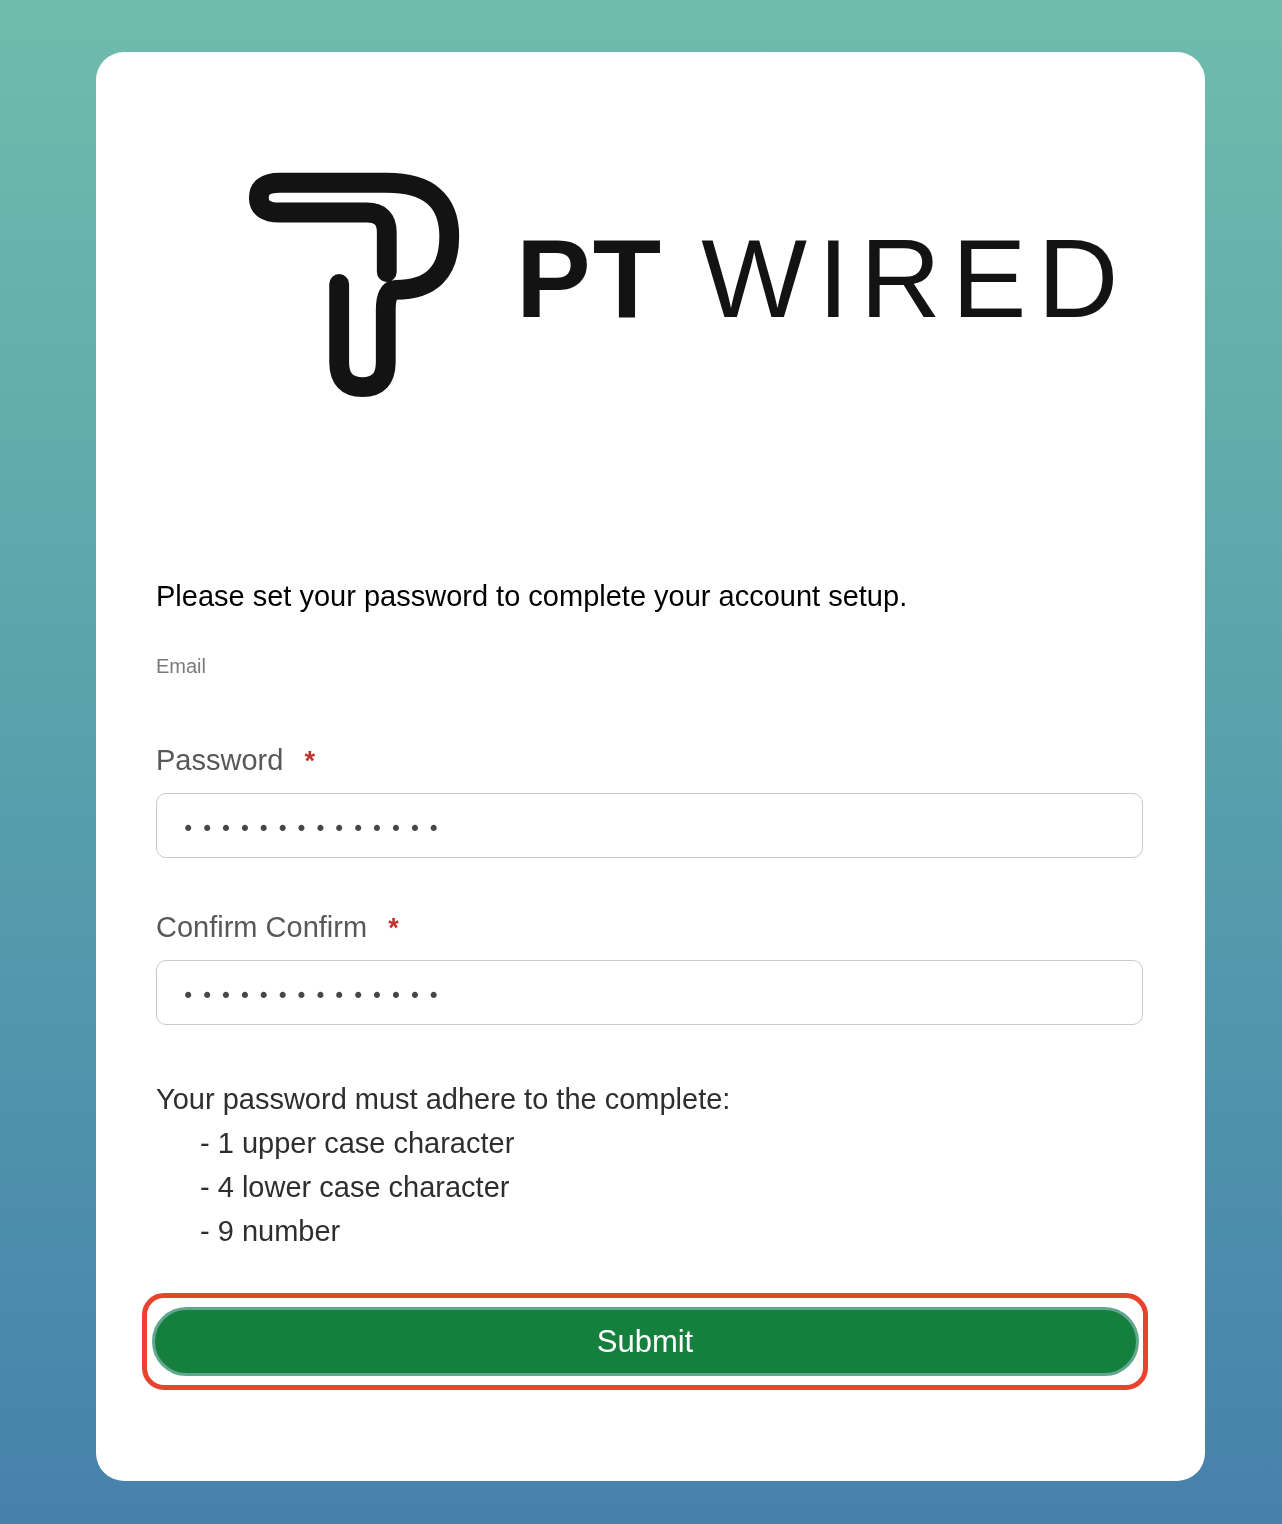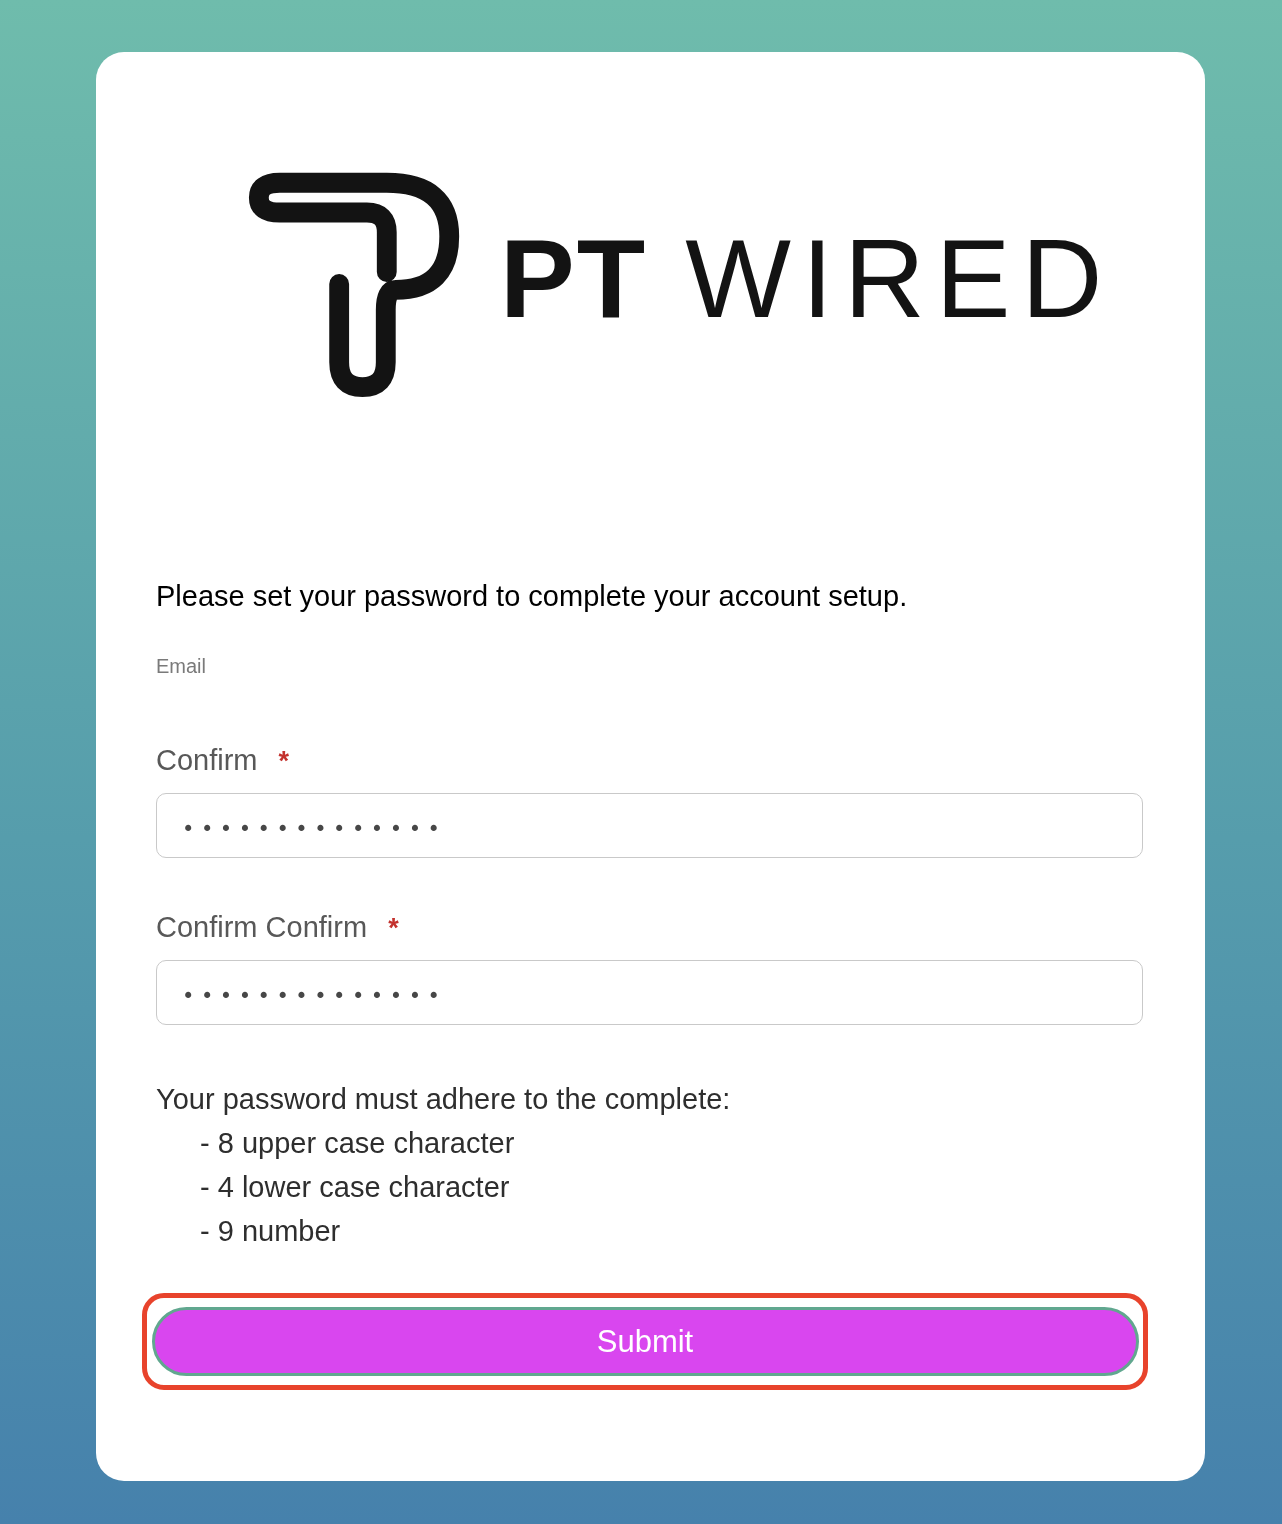--- a/index.html
+++ b/index.html
@@ -13,21 +13,21 @@
   .card {
     position: absolute; left: 96px; top: 52px;
     width: 1109px; height: 1429px;
     background: #ffffff;
     border-radius: 28px;
     box-sizing: border-box;
     padding: 0 62px 0 60px;
   }
   .logo-row {
     display: flex; align-items: center;
-    padding-top: 98px; margin-left: 84px;
+    padding-top: 98px; margin-left: 84px; gap: 16px;
   }
   .logo-mark { width: 238px; height: 250px; flex: 0 0 auto; }
   .brand { display: flex; align-items: center; font-size: 112px; color: #131313; margin-left: 22px; margin-top: 6px; }
   .brand-pt { font-weight: bold; letter-spacing: 2px; }
   .brand-wired { font-weight: 400; letter-spacing: 11px; margin-left: 38px; }
   .intro { margin-top: 178px; font-size: 29px; color: #000000; line-height: 36px; }
   .label-email { margin-top: 34px; font-size: 20px; color: #7a7a7a; line-height: 36px; }
   .field-label { margin-top: 58px; font-size: 29px; color: #585858; line-height: 36px; }
   .req-star { color: #c3322e; font-weight: bold; margin-left: 13px; font-size: 27px; }
   .text-input {
@@ -46,21 +46,21 @@
     margin-top: 40px; margin-left: -14px;
     width: 1006px; box-sizing: border-box;
     border: 5px solid #E8432C; border-radius: 22px;
     padding: 9px 0;
     display: flex; justify-content: center;
     background: transparent;
   }
   .submit-btn {
     width: 987px; height: 69px;
     border-radius: 35px;
-    background: #d946ef;
+    background: #15803d;
     border: 3px solid #61A78F;
     color: #ffffff;
     font-family: "Liberation Sans", sans-serif;
     font-size: 31px;
     cursor: pointer;
     box-sizing: border-box;
   }
 </style>
 </head>
 <body>
@@ -75,34 +75,34 @@
       <span class="brand-pt">PT</span>
       <span class="brand-wired">WIRED</span>
     </div>
   </div>
 
   <div class="intro">Please set your password to complete your account setup.</div>
 
   <div class="label-email">Email</div>
 
   <div class="field-label">
-    <span>Confirm</span>
+    <span>Password</span>
     <span class="req-star">*</span>
   </div>
   <input class="text-input" type="text" value="••••••••••••••" style="">
 
   <div class="field-label" style="margin-top:51px;">
     <span>Confirm Confirm</span>
     <span class="req-star">*</span>
   </div>
   <input class="text-input" type="text" value="••••••••••••••" style="">
 
   <div class="requirements">
     <div>Your password must adhere to the complete:</div>
-    <div class="req-item">- 8 upper case character</div>
+    <div class="req-item">- 1 upper case character</div>
     <div class="req-item">- 4 lower case character</div>
     <div class="req-item">- 9 number</div>
   </div>
 
   <div class="annotation-box">
     <button class="submit-btn">Submit</button>
   </div>
 
 </div>
 

